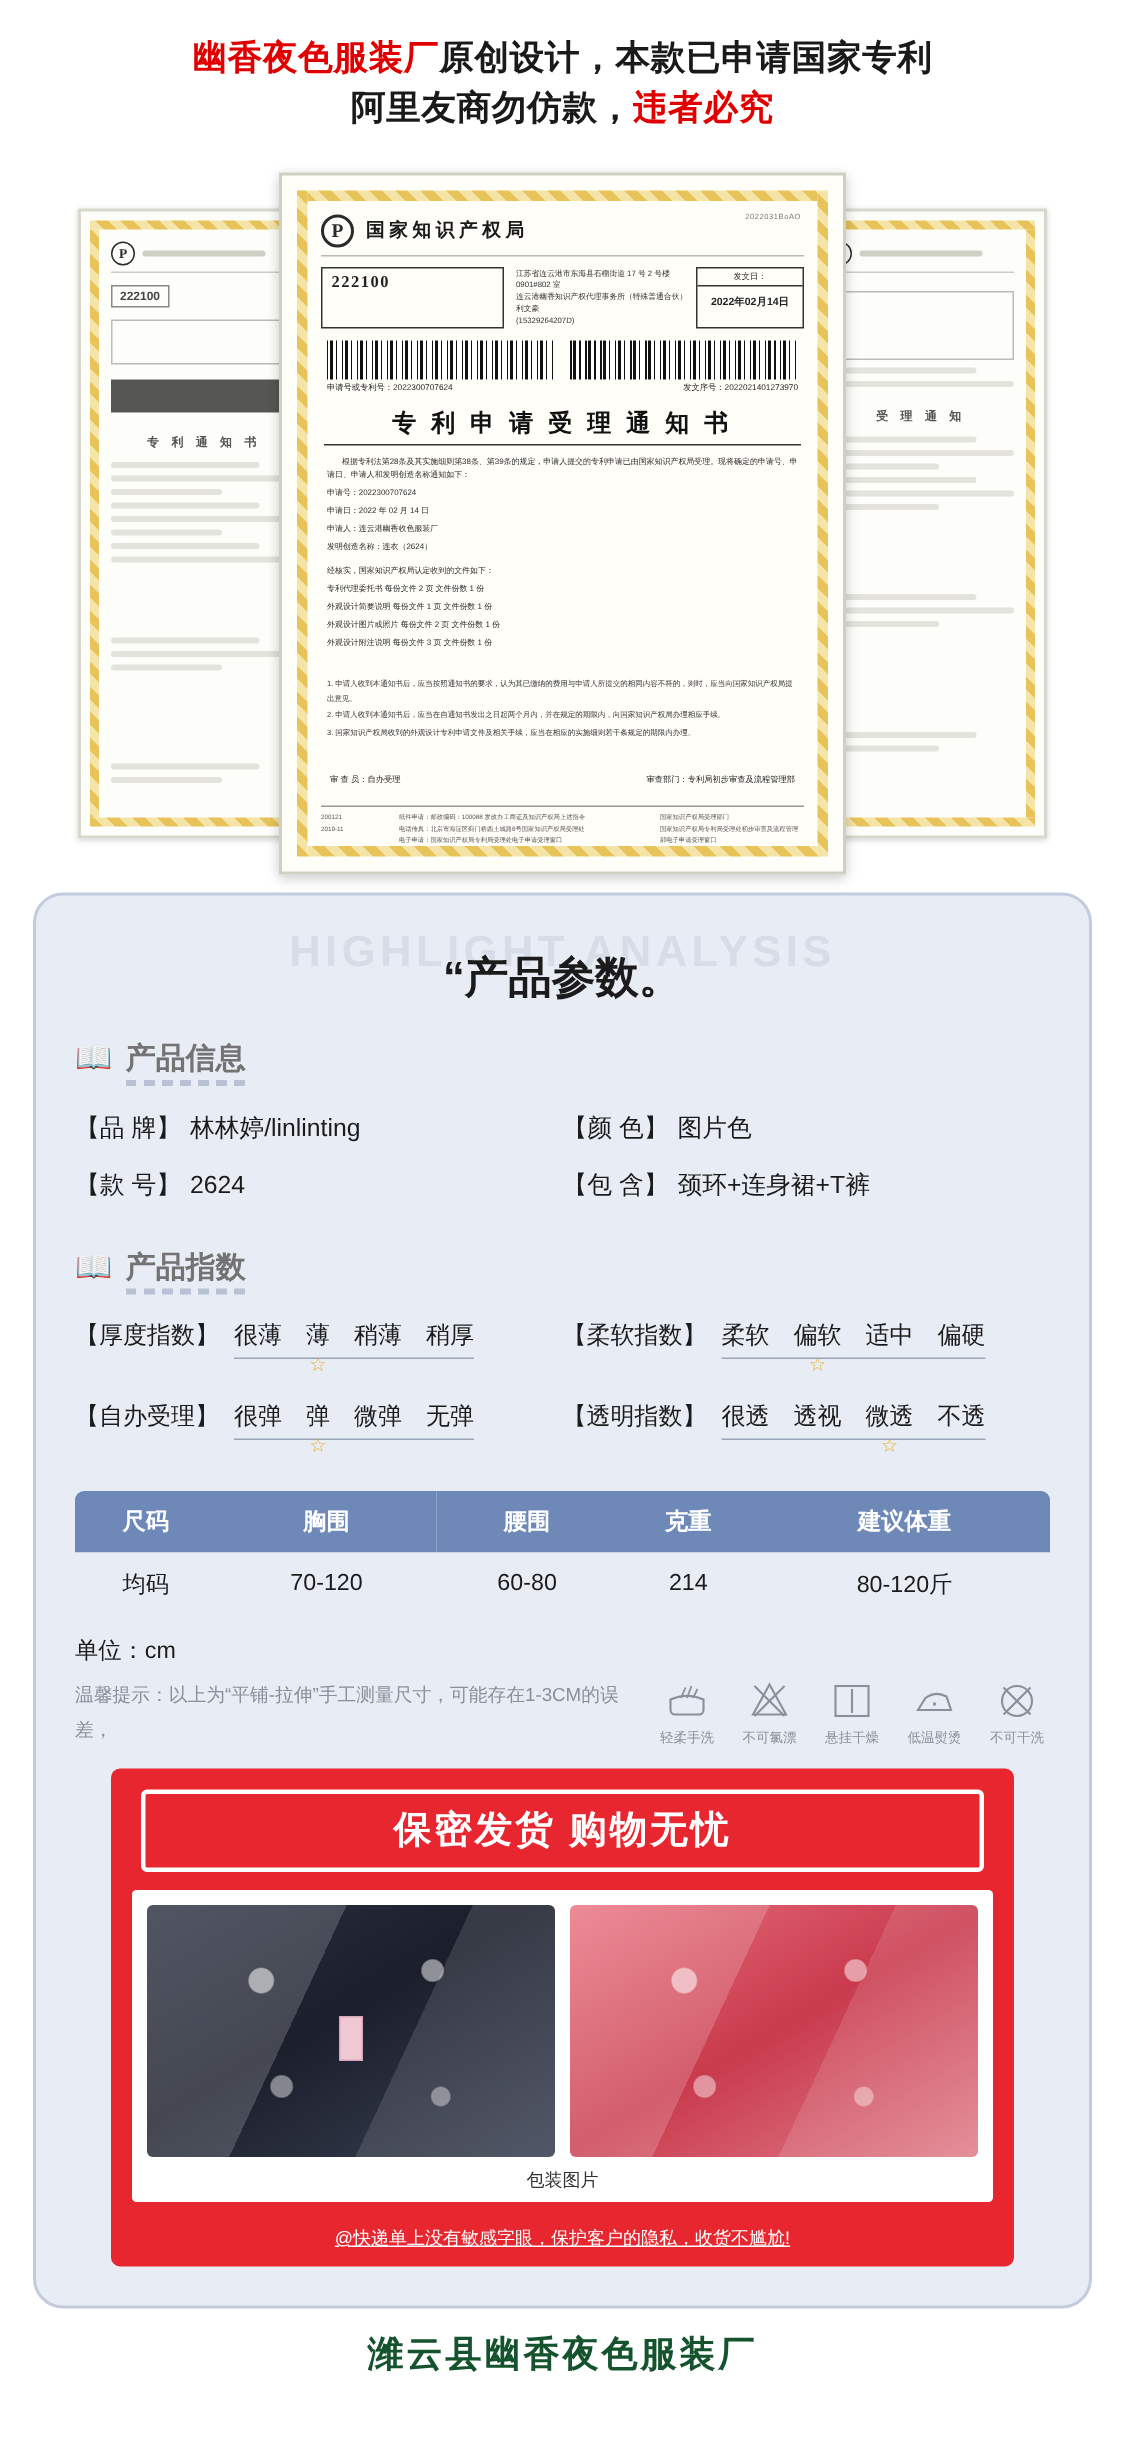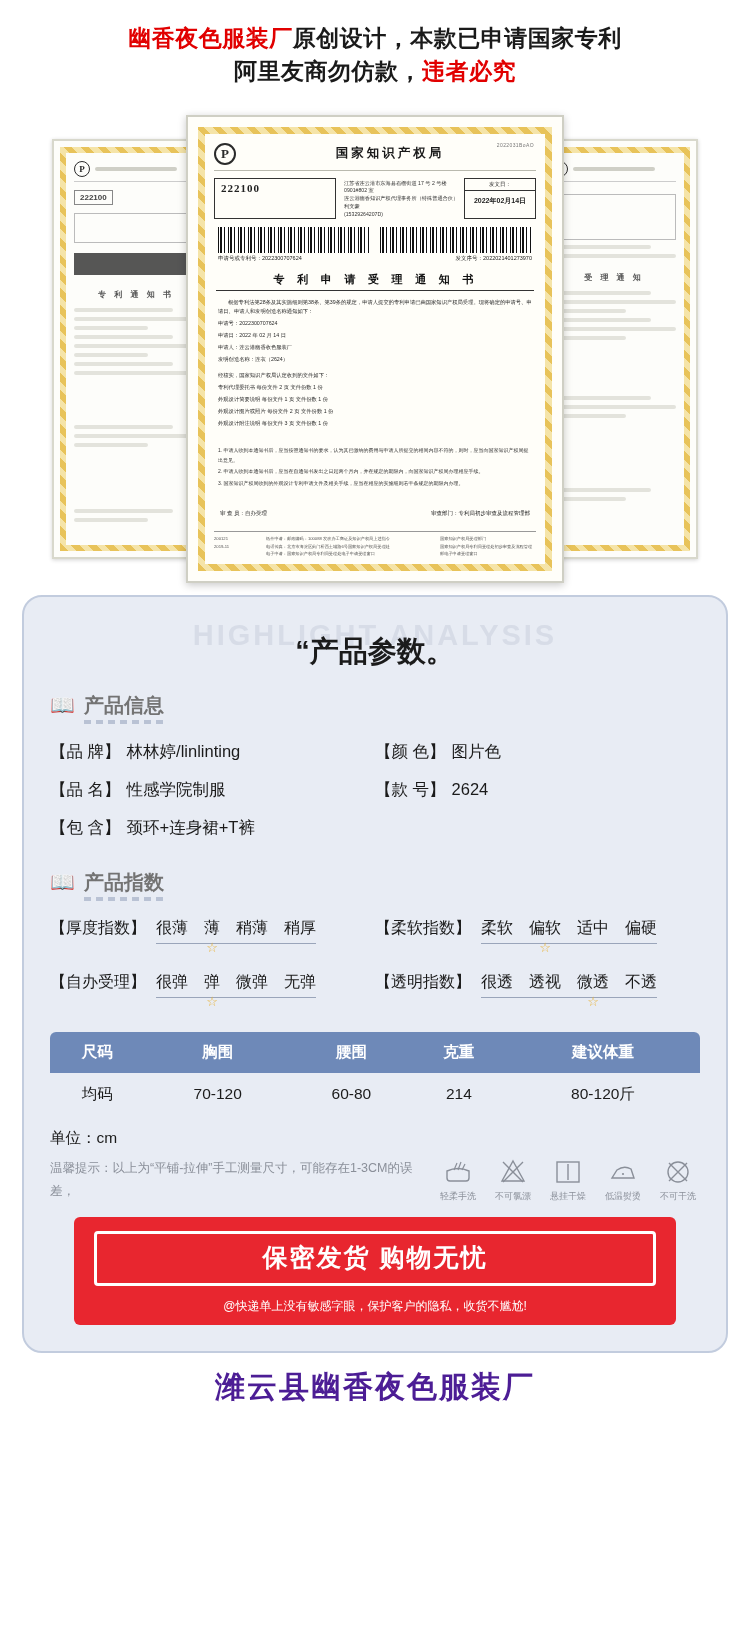--- a/index.html
+++ b/index.html
@@ -46,38 +46,38 @@
     padding:8px; overflow:hidden;
   }
 
   .cert-top { display:flex; align-items:center; gap:8px; border-bottom:1px solid #b9b9ae; padding-bottom:5px; }
   .cert-logo {
     width:22px; height:22px; border-radius:50%;
     border:2px solid #2b2b2b; color:#2b2b2b;
     font-size:13px; font-weight:bold; display:flex;
     align-items:center; justify-content:center; font-family:"Liberation Serif", serif;
   }
-  .cert-org { font-size:12.5px; font-weight:bold; letter-spacing:3px; color:#1a1a1a; flex:1; text-align:center; font-family:"Liberation Serif", serif;}
+  .cert-org { font-size:12.5px; font-weight:bold; letter-spacing:3px; color:#1a1a1a; flex:1; text-align:left; font-family:"Liberation Serif", serif;}
   .cert-corner { position:absolute; right:11px; top:8px; font-size:5px; color:#777; letter-spacing:.4px;}
 
   .cert-num-row { display:flex; margin-top:7px; font-size:6px; color:#222; }
   .cert-num-box { border:1px solid #333; padding:3px 6px 3px; width:122px; }
   .cert-num-big { font-size:11px; font-weight:bold; letter-spacing:1px; font-family:"Liberation Serif", serif;}
   .cert-addr { flex:1; padding:2px 4px 0 8px; line-height:1.5; font-size:5.2px; color:#333;}
   .cert-date-box { border:1px solid #333; width:72px; text-align:center; font-size:5.5px; }
   .cert-date-box .lbl { border-bottom:1px solid #333; padding:2px 0; }
   .cert-date-box .val { padding:5px 0; font-size:7px; font-weight:bold; }
 
   .barcode-row { display:flex; justify-content:space-between; margin-top:8px; padding:0 4px; }
   .barcode { height:26px; width:152px;
     background:repeating-linear-gradient(90deg,#111 0 1px,#fff 1px 2px,#111 2px 4px,#fff 4px 6px,#111 6px 7px,#fff 7px 10px);
   }
   .barcode-labels { display:flex; justify-content:space-between; font-size:5.5px; margin-top:2px; padding:0 4px; color:#222;}
 
-  .cert-title { text-align:center; font-size:11px; font-weight:bold; letter-spacing:3px; margin:10px 0 3px; color:#111; font-family:Liberation Mono, monospace;}
+  .cert-title { text-align:center; font-size:16px; font-weight:bold; letter-spacing:3px; margin:10px 0 3px; color:#111; font-family:Liberation Serif, serif;}
   .cert-rule { border-top:1px solid #333; margin:0 2px 7px; }
 
   .cert-body { font-size:5.3px; line-height:1.85; color:#2a2a2a; padding:0 4px; }
   .cert-body p { margin:0 0 2px; }
   .cert-body .indent { text-indent:10px; }
   .cert-sec { margin-top:7px; }
   .cert-note { margin-top:18px; font-size:5px; line-height:1.9; color:#333; }
   .cert-sign { display:flex; justify-content:space-between; font-size:5.5px; margin-top:22px; padding:0 6px; color:#222;}
   .cert-foot { display:flex; gap:6px; font-size:4.2px; color:#555; border-top:1px solid #999; margin-top:14px; padding-top:3px; line-height:1.7;}
 
@@ -162,26 +162,26 @@
       radial-gradient(circle at 70% 26%, rgba(255,255,255,.5) 0 7px, transparent 8px),
       radial-gradient(circle at 33% 72%, rgba(255,255,255,.45) 0 7px, transparent 8px),
       radial-gradient(circle at 72% 76%, rgba(255,255,255,.4) 0 6px, transparent 7px),
       linear-gradient(115deg, rgba(255,255,255,.18) 0 38%, transparent 38% 62%, rgba(255,255,255,.12) 62% 100%);
   }
   .bag-tag {
     position:absolute; left:50%; top:44%; transform:translateX(-50%);
     width:16px; height:30px; background:#f0c8d4; z-index:3; border:1px solid #d9a8b8;
   }
   .ship-cap { font-size:12px; color:#333; margin-top:7px; }
-  .ship-note { color:#fff; font-size:12px; margin-top:4px; }
+  .ship-note { color:#fff; font-size:12px; margin-top:16px;text-decoration:underline; }
 
   
   .footer {
-    text-align:center; font-size:30px; font-weight:bold;
-    color:#4c1d95; letter-spacing:2px; padding:14px 0 10px;
+    text-align:center; font-size:24px; font-weight:bold;
+    color:#14532d; letter-spacing:2px; padding:14px 0 10px;
   }
 </style>
 </head>
 <body>
 
 <div class="header">
   <div class="line1">
     <span class="red">幽香夜色服装厂</span><span>原创设计，本款已申请国家专利</span>
   </div>
   <div class="line2">
@@ -325,23 +325,20 @@
     <span class="bk">📖</span>
     <h3>产品信息</h3>
   </div>
 
   <div class="info-grid">
     <div class="info-item">
       <span class="k">【品  牌】</span><span class="v">林林婷/linlinting</span>
     </div>
     <div class="info-item">
       <span class="k">【颜  色】</span><span class="v">图片色</span>
-    </div>
-    <div class="info-item">
-      <span class="k">【品  名】</span><span class="v">性感学院制服</span>
     </div>
     <div class="info-item">
       <span class="k">【款  号】</span><span class="v">2624</span>
     </div>
     <div class="info-item">
       <span class="k">【包  含】</span><span class="v">颈环+连身裙+T裤</span>
     </div>
   </div>
 
   <div class="sec-head" style="margin-top:22px">
@@ -478,18 +475,27 @@
             </svg>
         </div>
         <div class="care-label">不可干洗</div>
       </div>
 
     </div>
   </div>
 
   <div class="ship">
     <div class="ship-title">保密发货  购物无忧</div>
+    <div class="ship-photos">
+      <div class="ship-imgs">
+        <div class="bag dark">
+            <div class="bag-tag"></div>
+          </div>
+        <div class="bag pink"></div>
+      </div>
+      <div class="ship-cap">包装图片</div>
+    </div>
     <div class="ship-note">@快递单上没有敏感字眼，保护客户的隐私，收货不尴尬!</div>
   </div>
 
 </div>
 
 <div class="footer">潍云县幽香夜色服装厂</div>
 
 </body></html>

